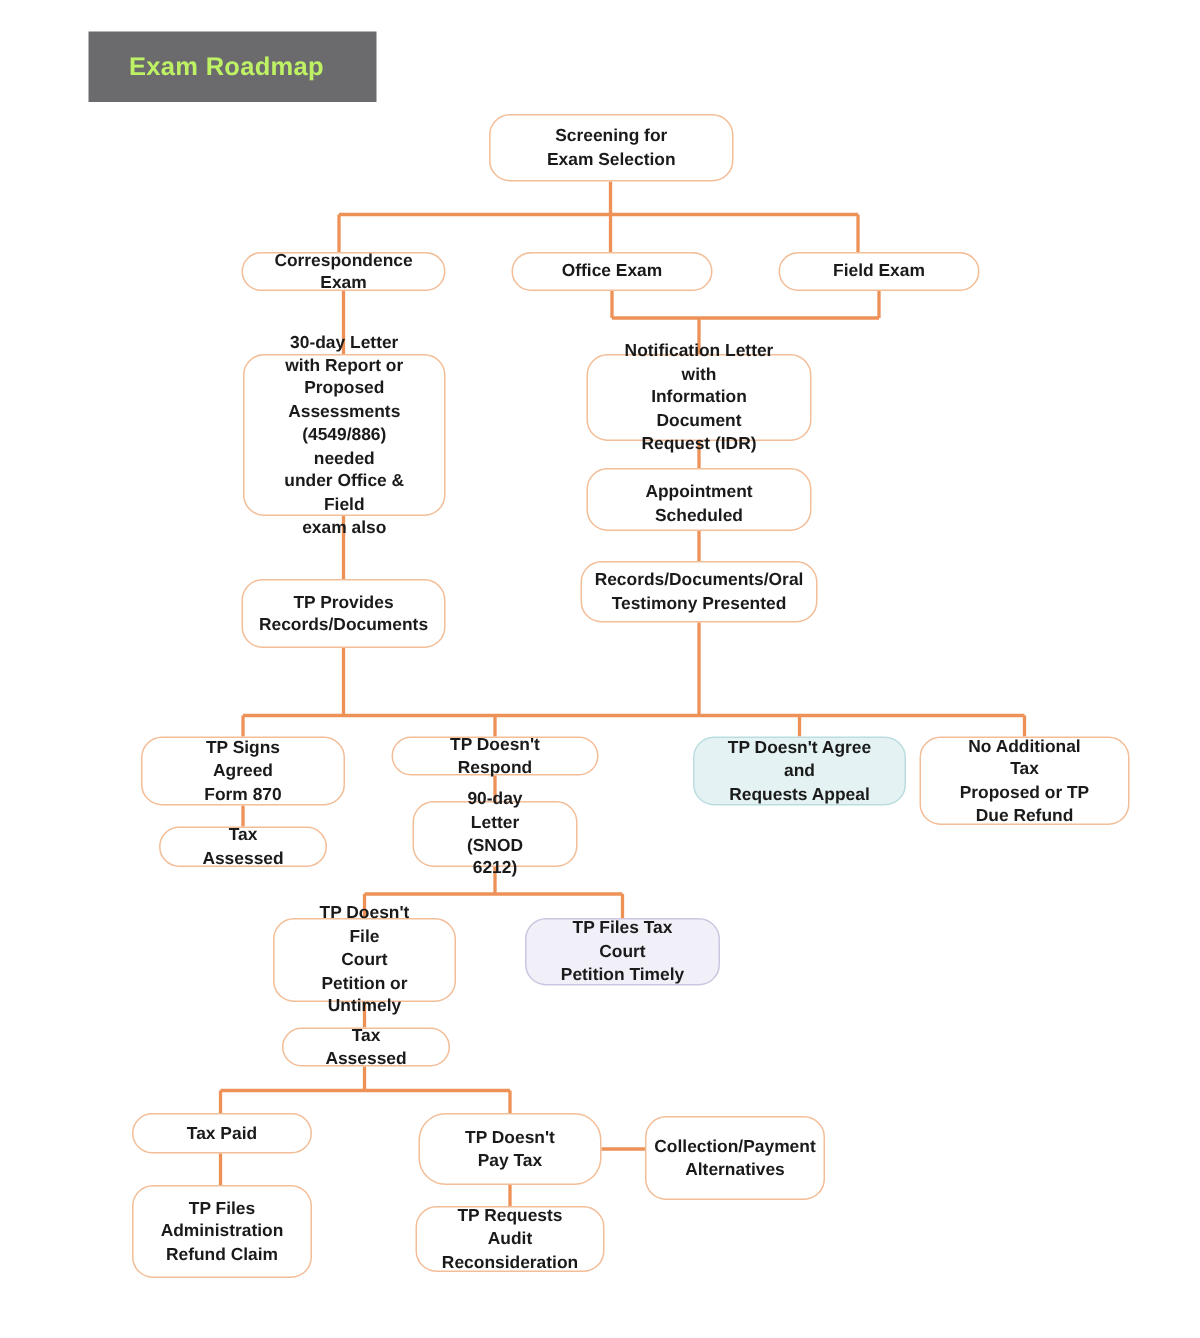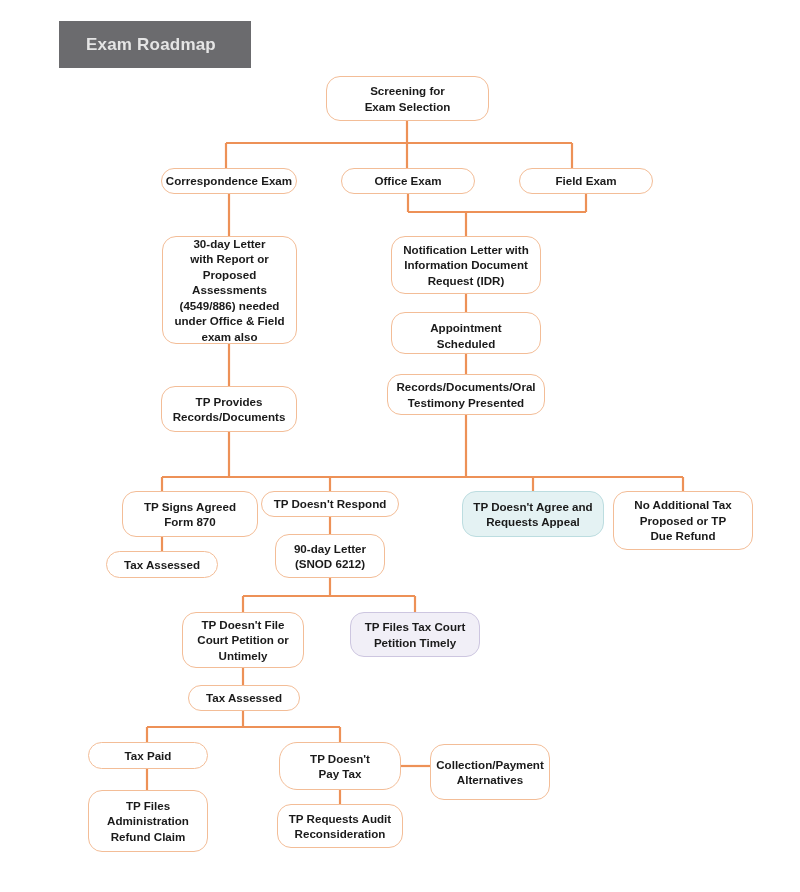--- a/index.html
+++ b/index.html
@@ -24,21 +24,21 @@
     position: absolute;
     left: 59px;
     top: 21px;
     width: 192px;
     height: 47px;
     background: #6b6b6e;
     display: flex;
     align-items: center;
   }
   #header-banner .title {
-    color: #e5e5e5;
+    color: #bef264;
     font-size: 17px;
     font-weight: bold;
     letter-spacing: 0.2px;
     padding-left: 27px;
     white-space: nowrap;
   }
 
   
   #connectors {
     position: absolute;
@@ -57,21 +57,21 @@
     border-radius: 14px;
     background: #ffffff;
     display: flex;
     align-items: center;
     justify-content: center;
     text-align: center;
     color: #1a1a1a;
     font-size: 11.6px;
     font-weight: bold;
     line-height: 1.33;
-    padding: 2px 1px;
+    padding: 2px 22px;
   }
   .node .lbl { display: block; white-space: pre-line; }
 
   .node.teal {
     background: #e4f2f3;
     border-color: #bcdde0;
   }
   .node.purple {
     background: #f1eff7;
     border-color: #cdc6e0;
@@ -180,21 +180,21 @@
   <div class="node" style="left:387px; top:374px; width:158px; height:41px;">
     <span class="lbl">Records/Documents/Oral
 Testimony Presented</span>
   </div>
 
   <div class="node" style="left:161px; top:386px; width:136px; height:46px;">
     <span class="lbl">TP Provides
 Records/Documents</span>
   </div>
 
-  <div class="node" style="left:94px; top:491px; width:136px; height:46px;margin-left:28px;">
+  <div class="node" style="left:94px; top:491px; width:136px; height:46px;">
     <span class="lbl">TP Signs Agreed
 Form 870</span>
   </div>
 
   <div class="node pill" style="left:106px; top:551px; width:112px; height:27px;">
     <span class="lbl">Tax Assessed</span>
   </div>
 
   <div class="node pill" style="left:261px; top:491px; width:138px; height:26px;">
     <span class="lbl">TP Doesn't Respond</span>

